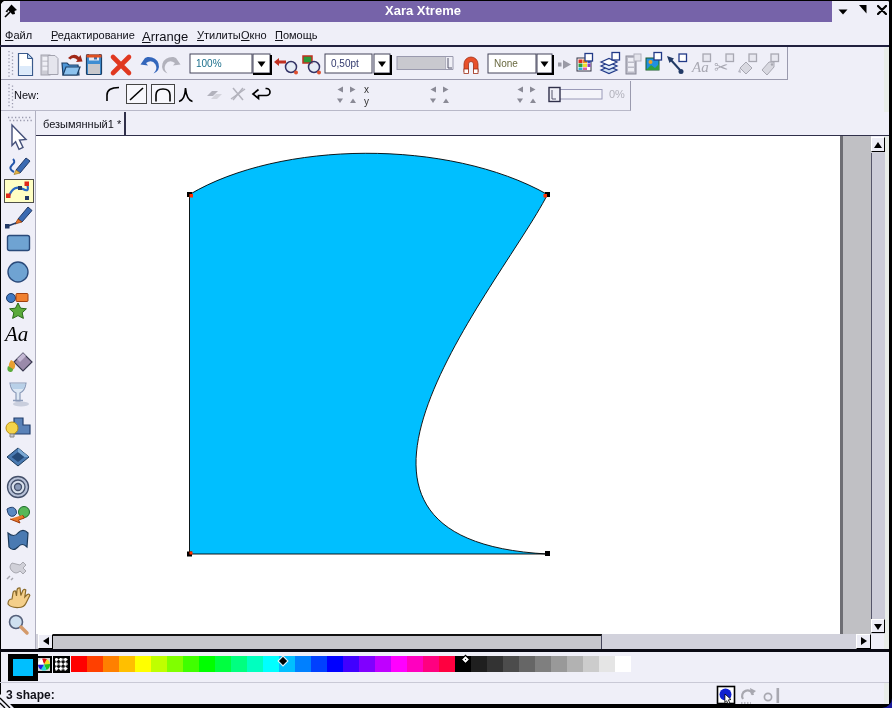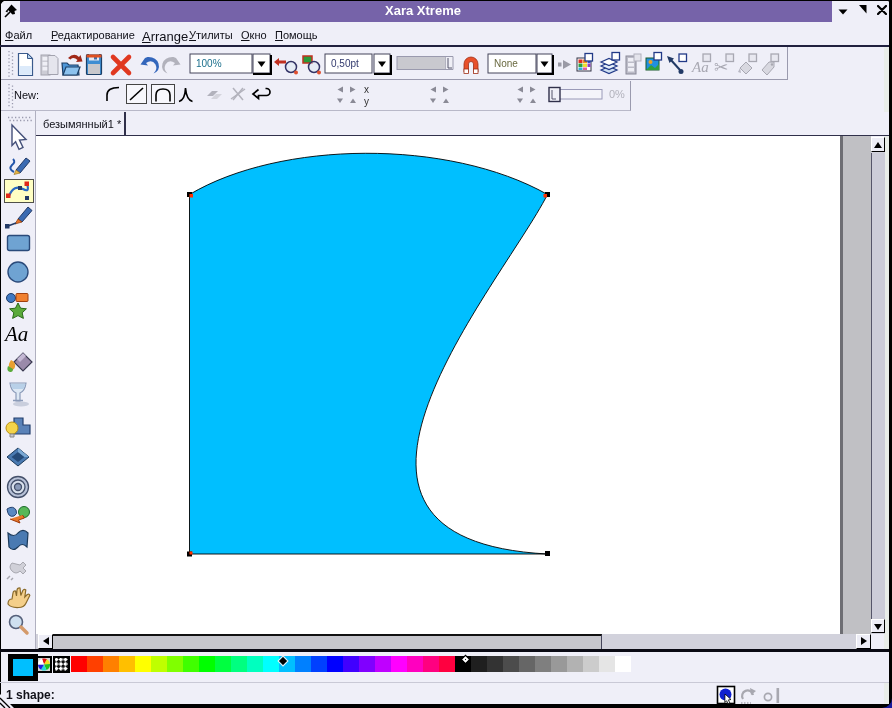--- a/index.html
+++ b/index.html
@@ -38,21 +38,21 @@
     <path d="M0,0 L7.5,0 L7.5,8.5 Z" fill="#000"></path>
   </svg>
 <svg class="abs" style="left:877px;top:5px" width="10" height="10" viewBox="0 0 10 10">
     <path d="M1,1 L9,9 M9,1 L1,9" stroke="#000" stroke-width="2.2" stroke-linecap="round"></path>
   </svg>
 
 <div class="abs" id="menubar" style="left:1px;top:22px;width:888px;height:23px;background:#efeff8;font-size:11px;color:#101018">
   <span class="abs" style="left:4px;top:7px"><u>Ф</u>айл</span>
   <span class="abs" style="left:50px;top:7px"><u>Р</u>едактирование</span>
   <span class="abs" style="left:141px;top:6.5px;font-size:13px"><u>A</u>rrange</span>
-  <span class="abs" style="left:188px;top:7px"><u>У</u>тилиты</span>
+  <span class="abs" style="left:196px;top:7px"><u>У</u>тилиты</span>
   <span class="abs" style="left:240px;top:7px"><u>О</u>кно</span>
   <span class="abs" style="left:274px;top:7px"><u>П</u>омощь</span>
 </div>
 <div class="abs" style="left:0;top:45px;width:889px;height:2px;background:#20203e"></div>
 
 <div class="abs" id="tb1" style="left:1px;top:47px;width:787px;height:33px;background:#efeff8;border-right:1px solid #9a9aae;border-bottom:1px solid #9a9aae"></div>
 <svg class="abs" style="left:0;top:47px" width="790" height="33" viewBox="0 47 790 33">
   <g id="grip1" stroke="#9a9aae" stroke-width="1.3" stroke-dasharray="1.3 2.2">
     <line x1="9" y1="51" x2="9" y2="77"></line>
       <line x1="12.5" y1="52.5" x2="12.5" y2="77"></line>
@@ -389,21 +389,21 @@
   <defs>
       <pattern id="chk" width="6.4" height="6.4" patternUnits="userSpaceOnUse" patternTransform="rotate(45 0 0)">
     <rect width="6.4" height="6.4" fill="#fff"></rect>
         <rect width="3.2" height="3.2" fill="#111"></rect>
         <rect x="3.2" y="3.2" width="3.2" height="3.2" fill="#111"></rect>
   </pattern>
     </defs>
 </svg>
 
 <div class="abs" style="left:0;top:682px;width:889px;height:1px;background:#c9c9d6"></div>
-<div class="abs" style="left:6px;top:688px;font-size:12px;font-weight:bold;color:#101018">1 shape:</div>
+<div class="abs" style="left:6px;top:688px;font-size:12px;font-weight:bold;color:#101018">3 shape:</div>
 <svg class="abs" style="left:710px;top:684px" width="80" height="22" viewBox="0 0 80 22">
   <rect x="7.5" y="2.5" width="17" height="17" fill="#fff" stroke="#000" stroke-width="1.6"></rect>
   <circle cx="15.5" cy="10.5" r="6" fill="#1020d0"></circle>
   <path d="M15,10 l6,5.5 l-2.6,0.4 l1.4,3 l-1.8,0.8 l-1.4,-3 l-1.8,1.8 z" fill="#fff" stroke="#000" stroke-width="0.8"></path>
   <path d="M33,15 a5.5,5.5 0 1 1 10,-4" fill="none" stroke="#a8a8b0" stroke-width="2.2"></path>
   <path d="M40,4 l6,3 l-5,4 z" fill="#a8a8b0"></path>
   <g stroke="#a8a8b0" stroke-width="1.6" stroke-dasharray="1.5 1.5">
       <line x1="31" y1="19" x2="41" y2="19"></line>
     </g>
   <circle cx="58" cy="13" r="3.6" fill="none" stroke="#a8a8b0" stroke-width="1.7"></circle>

